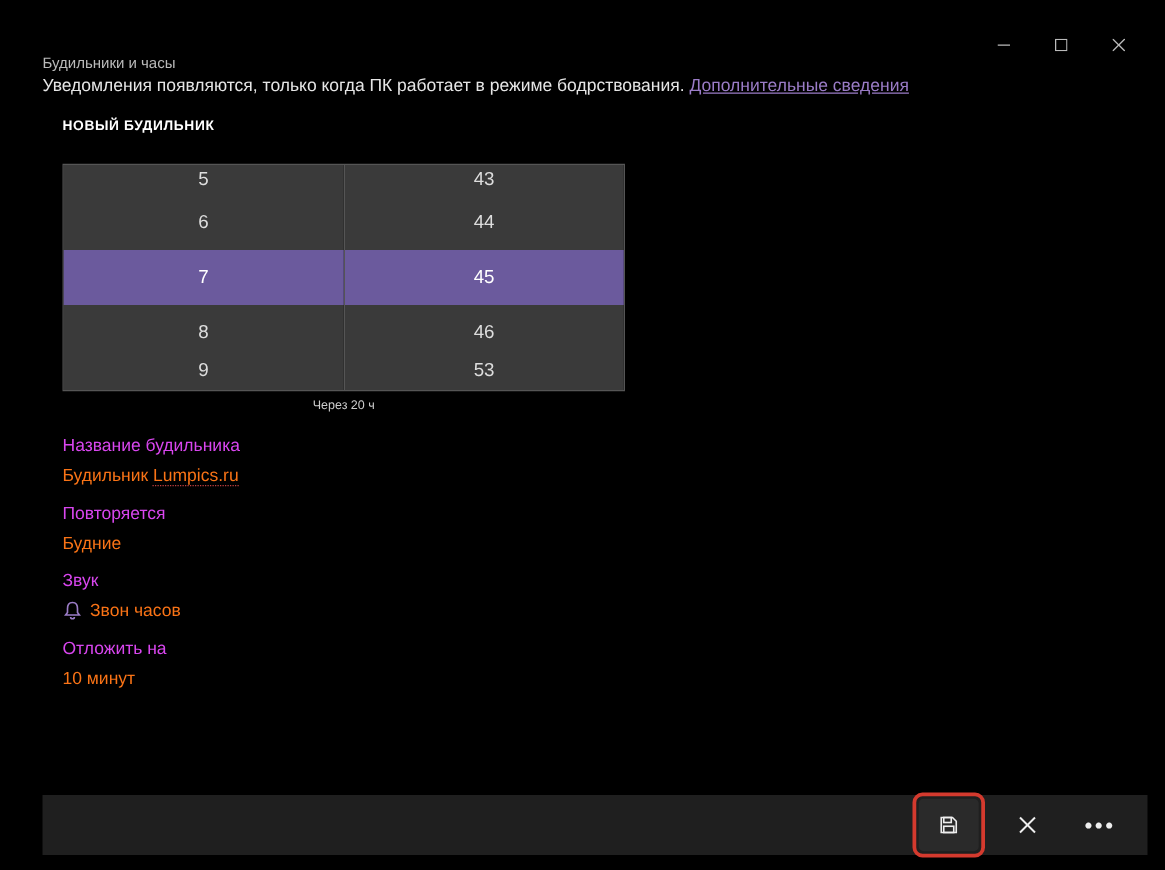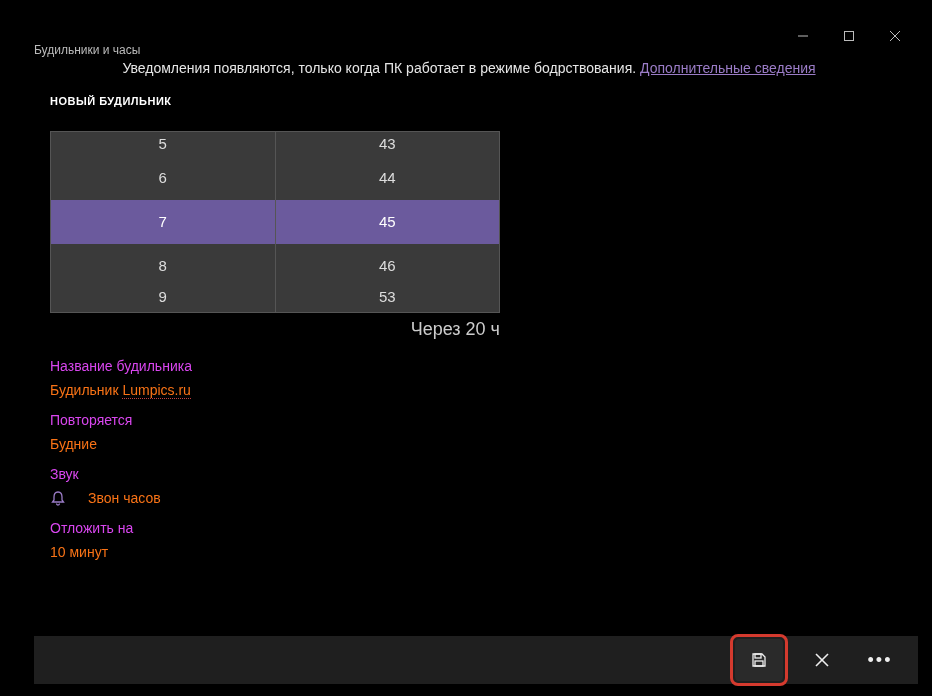--- a/index.html
+++ b/index.html
@@ -42,21 +42,20 @@
       align-items: center;
       justify-content: center;
       color: #bbb;
     }
     .win-btn svg { width: 10px; height: 10px; }
     .notice {
       font-size: 14px;
       color: #fff;
       padding: 6px 14px 10px 14px;
       line-height: 1.5;
-      text-align: center;
     }
     .notice .yellow { color: #e6e6e6; }
     .notice a { color: #9b7cc7; text-decoration: underline; cursor: pointer; }
     .content {
       padding: 0 30px;
     }
     .h1 {
       font-size: 11px;
       font-weight: bold;
       letter-spacing: 0.5px;
@@ -90,39 +89,39 @@
     }
     .picker {
       flex-direction: row;
     }
     .picker-col {
       display: flex;
       flex-direction: column;
     }
     .time-note {
       width: 450px;
-      text-align: right;
-      font-size: 18px;
+      text-align: center;
+      font-size: 10px;
       color: #ccc;
       margin: 6px 0 18px 0;
     }
     .field-label {
       font-size: 14px;
       color: #d946ef;
       margin-top: 14px;
     }
     .field-value {
       font-size: 14px;
       color: #f97316;
       margin-top: 8px;
     }
     .field-value.with-icon {
       display: flex;
       align-items: flex-start;
-      gap: 22px;
+      gap: 6px;
     }
     .bell-icon { width: 16px; height: 16px; }
     .underline-squiggle { border-bottom: 1px dotted #c04040; }
     .app-bar {
       position: absolute;
       left: 14px;
       right: 0;
       bottom: 0;
       height: 48px;
       background: #1f1f1f;

